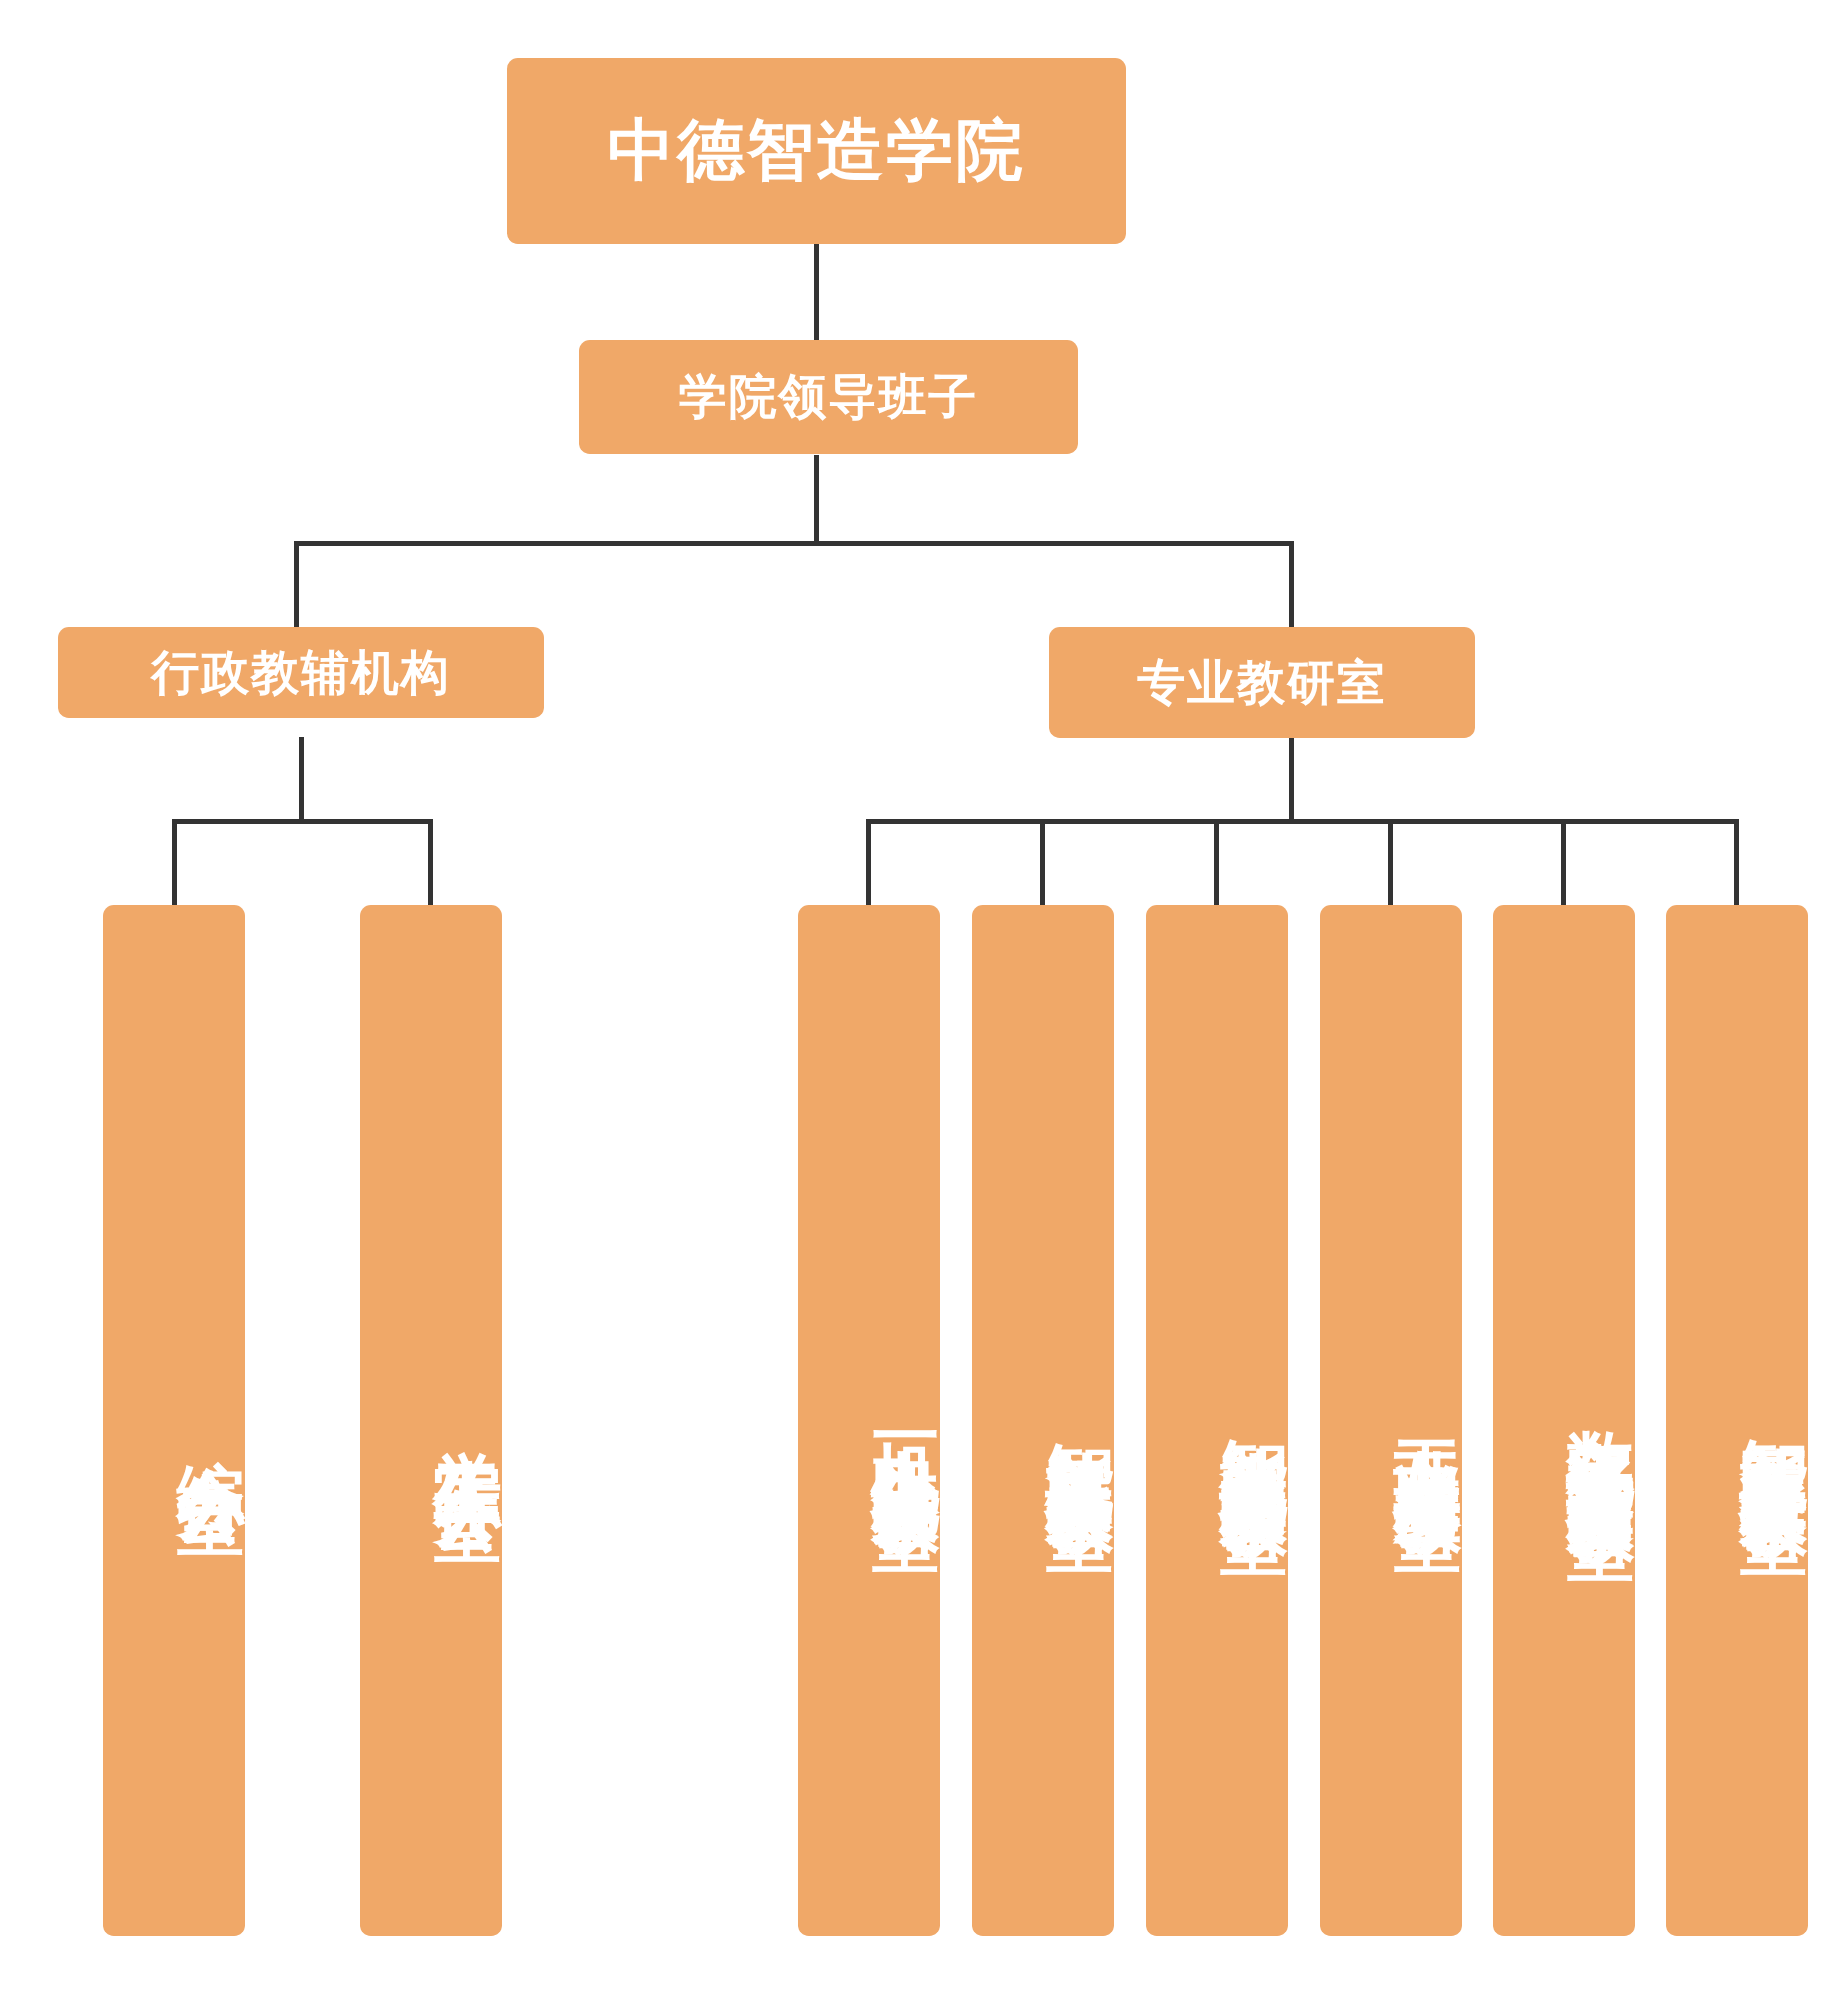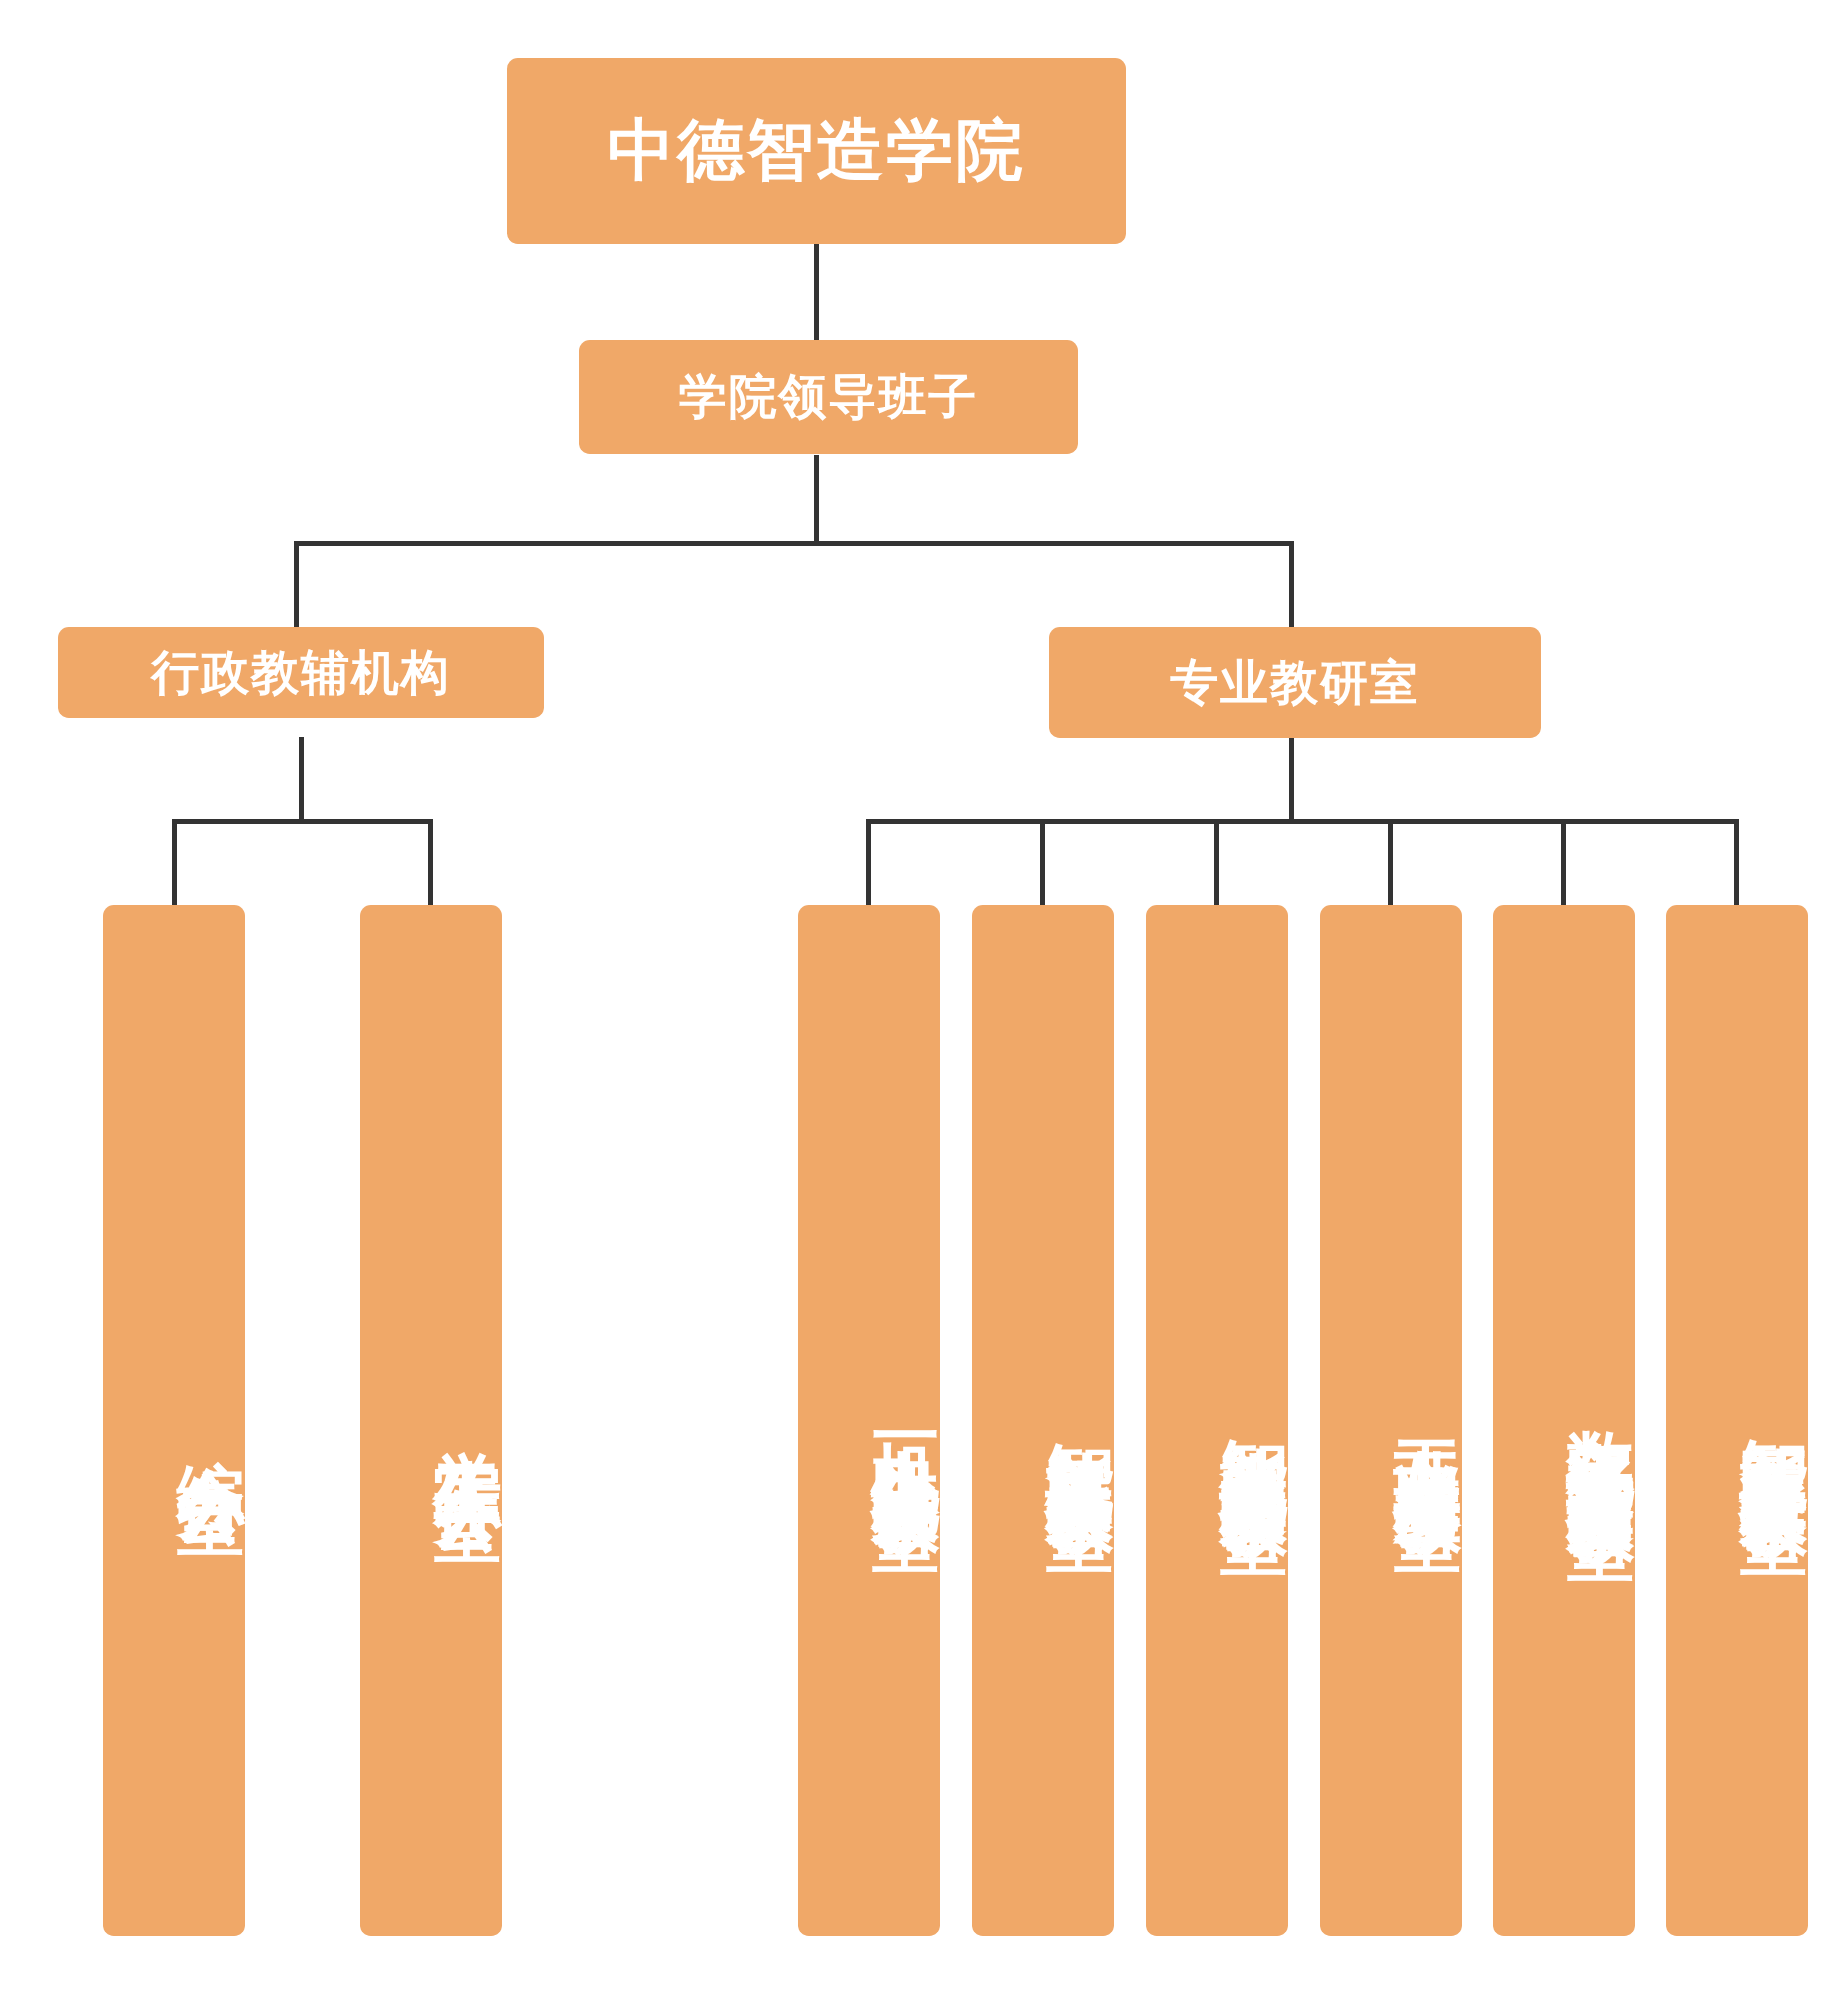--- a/index.html
+++ b/index.html
@@ -70,21 +70,21 @@
   <div class="connector h" style="left:294px; top:541px; width:1000px; height:4.6px;"></div>
 
   <div class="connector v" style="left:294px; top:541px; width:4.6px; height:87px;"></div>
 
   <div class="connector v" style="left:1289px; top:541px; width:4.6px; height:87px;"></div>
 
   <div class="node" style="left:58px; top:627px; width:486px; height:91px; font-size:48px;">
     <span>行政教辅机构</span>
   </div>
 
-  <div class="node" style="left:1049px; top:627px; width:492px; height:111px; font-size:48px;text-align:right;">
+  <div class="node" style="left:1049px; top:627px; width:426px; height:111px; font-size:48px;text-align:right;">
     <span>专业教研室</span>
   </div>
 
   <div class="connector v" style="left:299px; top:737px; width:4.6px; height:84px;"></div>
   <div class="connector h" style="left:172px; top:819px; width:261px; height:4.6px;"></div>
   <div class="connector v" style="left:172px; top:819px; width:4.6px; height:87px;"></div>
   <div class="connector v" style="left:428px; top:819px; width:4.6px; height:87px;"></div>
 
   <div class="connector v" style="left:1289px; top:737px; width:4.6px; height:84px;"></div>
   <div class="connector h" style="left:866px; top:819px; width:873px; height:4.6px;"></div>

